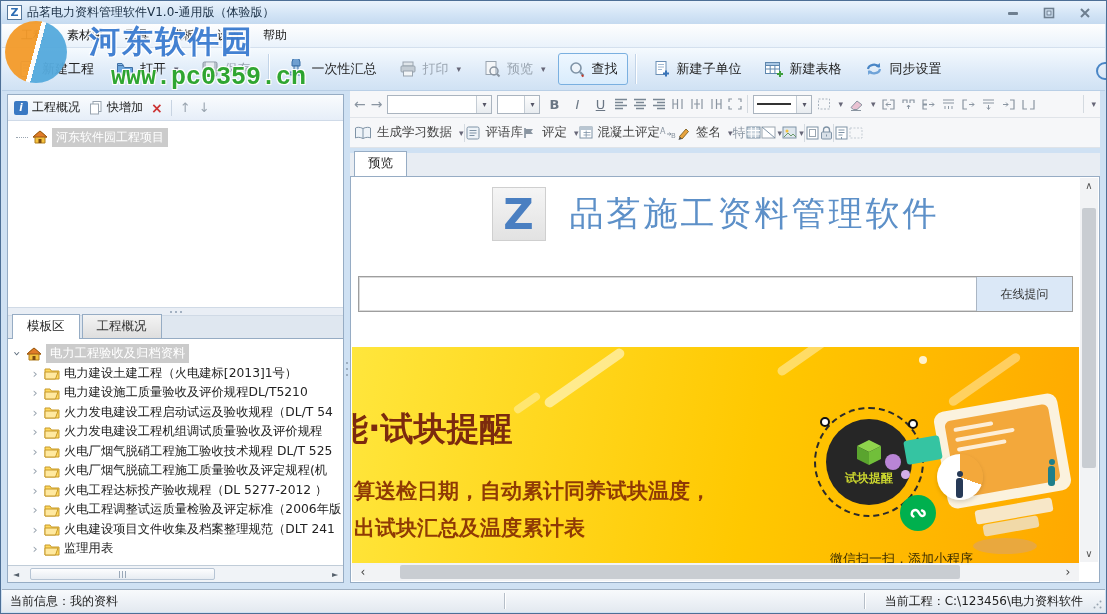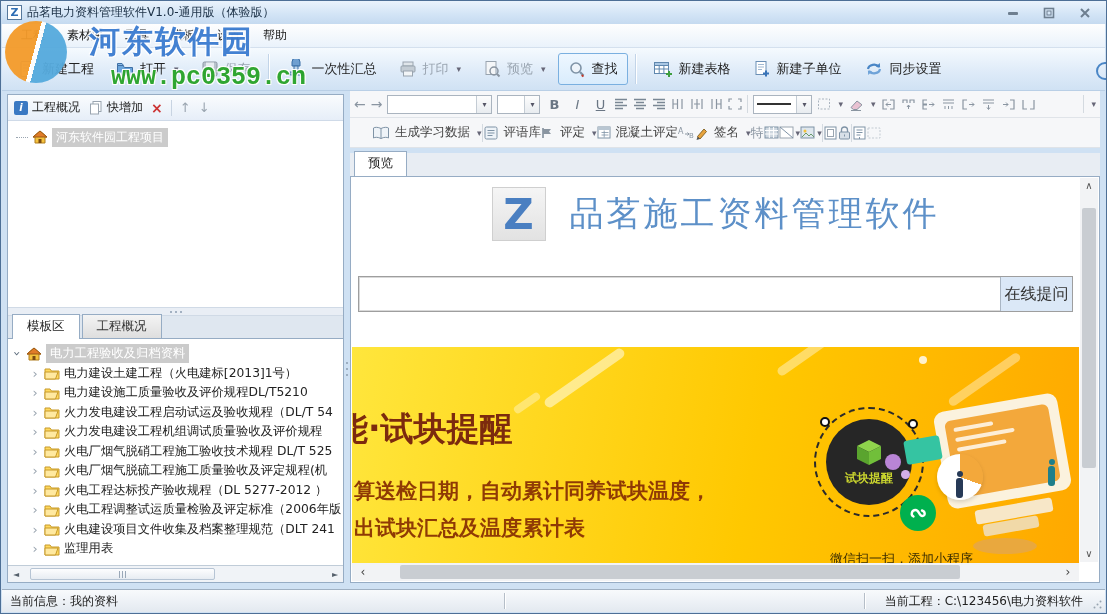--- a/index.html
+++ b/index.html
@@ -85,38 +85,38 @@
   .fmt-toolbar { height:27px; background:#f6f7f9; border-bottom:1px solid #e0e4e9;
     display:flex; align-items:center; padding:0 4px; gap:5px; color:#7a8794; overflow:hidden; }
   .fmt-toolbar .glyph { font-size:14px; color:#8a95a1; }
   .combo { height:19px; border:1px solid #aab4bf; background:#fff; display:flex; align-items:center; }
   .combo .box { height:100%; }
   .combo .dbtn { width:15px; height:100%; background:linear-gradient(#fdfdfd,#e8ecf0); border-left:1px solid #c4ccd4;
     font-size:8px; color:#556; display:flex; align-items:center; justify-content:center; }
   .biu { font-size:13px; color:#6a7684; width:18px; text-align:center; }
   .fsep { width:1px; height:18px; background:#d4dae0; }
   .tools-toolbar { height:30px; background:#f6f7f9; border-bottom:1px solid #dfe3e8;
-    display:flex; align-items:center; padding:0 22px; color:#444; font-size:12.5px; overflow:hidden; }
+    display:flex; align-items:center; padding:0 4px; color:#444; font-size:12.5px; overflow:hidden; }
   .ttbtn { display:flex; align-items:center; gap:5px; }
   .special-glyph { color:#8a95a1; font-size:13px; }
 
   .tabrow { position:absolute; top:62px; left:0; right:0; height:23px; background:#e8edf3; }
   .ptab { position:absolute; left:4px; bottom:0; padding:3px 13px 4px; background:#fff; border:1px solid #96acc4;
     border-bottom:none; font-size:12.5px; }
   .pane { position:absolute; top:85px; left:0; right:0; bottom:0; border:1px solid #96acc4; background:#fff; }
 
   .brand { position:absolute; top:10px; left:0; right:19px; display:flex; align-items:center; justify-content:center; gap:24px; }
   .brand-logo { width:54px; height:54px; background:linear-gradient(#f5f5f5,#e2e2e2); border:1px solid #cfcfcf;
     color:#4a7fc1; font-size:42px; font-weight:800; display:flex; align-items:center; justify-content:center; }
   .brand-name { color:#5d90c8; font-size:34px; font-weight:400; letter-spacing:3px; }
 
   .ask-row { position:absolute; top:99px; left:7px; right:26px; height:36px; border:1px solid #9e9e9e;
     background:#fff; display:flex; box-shadow:inset 0 0 0 1px #d9d9d9; }
   .ask-input { flex:1; border:none; outline:none; font-size:14px; padding:0 8px; background:transparent; }
-  .ask-btn { width:72px; background:#dbe8f7; border-left:1px solid #aab6c4; color:#333; font-size:16px;
+  .ask-btn { width:96px; background:#dbe8f7; border-left:1px solid #aab6c4; color:#333; font-size:12px;
     display:flex; align-items:center; justify-content:center; }
 
   
   .banner { position:absolute; top:170px; left:1px; right:20px; height:219px; overflow:hidden;
     background:linear-gradient(100deg,#ffe63c,#ffc800 55%,#ffa800); }
   .b-title { position:absolute; left:-17px; top:60px; font-size:33px; font-weight:bold; color:#7c2a0e; white-space:nowrap; }
   .b-line1 { position:absolute; left:2px; top:130px; font-size:21px; font-weight:bold; color:#8f3a05; white-space:nowrap; }
   .b-line2 { position:absolute; left:2px; top:167px; font-size:21px; font-weight:bold; color:#8f3a05; white-space:nowrap; }
   .b-caption { position:absolute; left:478px; top:203px; font-size:13px; color:#3f3000; white-space:nowrap; }
   .streak { position:absolute; background:rgba(255,255,255,.5); border-radius:6px; transform:rotate(-35deg); }
@@ -257,35 +257,35 @@
     <div class="tbtn checked">
       <svg width="18" height="18">
           <circle cx="8" cy="8" r="5" fill="#eef4fa" stroke="#7f93a6" stroke-width="1.6"></circle>
           <path d="M12 12 L15.5 15.5" stroke="#7f93a6" stroke-width="2.2"></path>
           <path d="M13.8 15 l1.6 1.6" stroke="#c0392b" stroke-width="2"></path>
         </svg>
       <span>查找</span>
     </div>
     <div class="tsep"></div>
     <div class="tbtn">
+      <svg width="18" height="18">
+          <rect x="3" y="1.5" width="10" height="13" fill="#fff" stroke="#6b8fb5"></rect>
+          <path d="M5 4.5h6M5 7h6M5 9.5h4" stroke="#9fb8d2"></path>
+          <path d="M10 13.5 h6 M13 10.5 v6" stroke="#3a74b8" stroke-width="2"></path>
+        </svg>
+      <span>新建子单位</span>
+    </div>
+    <div class="tbtn">
       <svg width="20" height="18">
           <rect x="1.5" y="2.5" width="14" height="11" fill="#fff" stroke="#5f87ae"></rect>
           <rect x="1.5" y="2.5" width="14" height="3" fill="#a9c7e4" stroke="#5f87ae"></rect>
           <path d="M6.2 5.5 v8 M10.9 5.5 v8 M1.5 9 h14" stroke="#5f87ae"></path>
           <path d="M13 14 h6 M16 11 v6" stroke="#3f9e3f" stroke-width="2"></path>
         </svg>
       <span>新建表格</span>
-    </div>
-    <div class="tbtn">
-      <svg width="18" height="18">
-          <rect x="3" y="1.5" width="10" height="13" fill="#fff" stroke="#6b8fb5"></rect>
-          <path d="M5 4.5h6M5 7h6M5 9.5h4" stroke="#9fb8d2"></path>
-          <path d="M10 13.5 h6 M13 10.5 v6" stroke="#3a74b8" stroke-width="2"></path>
-        </svg>
-      <span>新建子单位</span>
     </div>
     <div class="tbtn">
       <svg width="20" height="18">
           <path d="M4 9 a6 5 0 0 1 11 -2" fill="none" stroke="#4a86c6" stroke-width="2.2"></path>
           <path d="M15.8 3 l0.3 4.4 -4.3 -0.7z" fill="#4a86c6"></path>
           <path d="M16 9 a6 5 0 0 1 -11 2" fill="none" stroke="#6fa3d8" stroke-width="2.2"></path>
           <path d="M4.2 15 l-0.3 -4.4 4.3 0.7z" fill="#6fa3d8"></path>
         </svg>
       <span>同步设置</span>
     </div>

